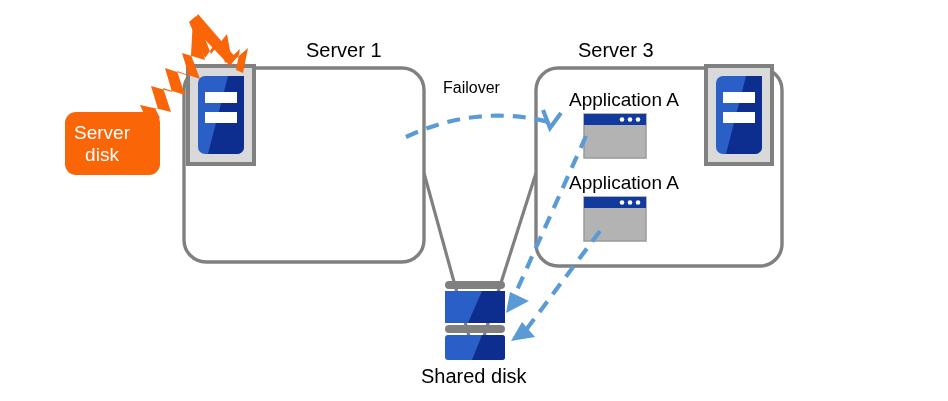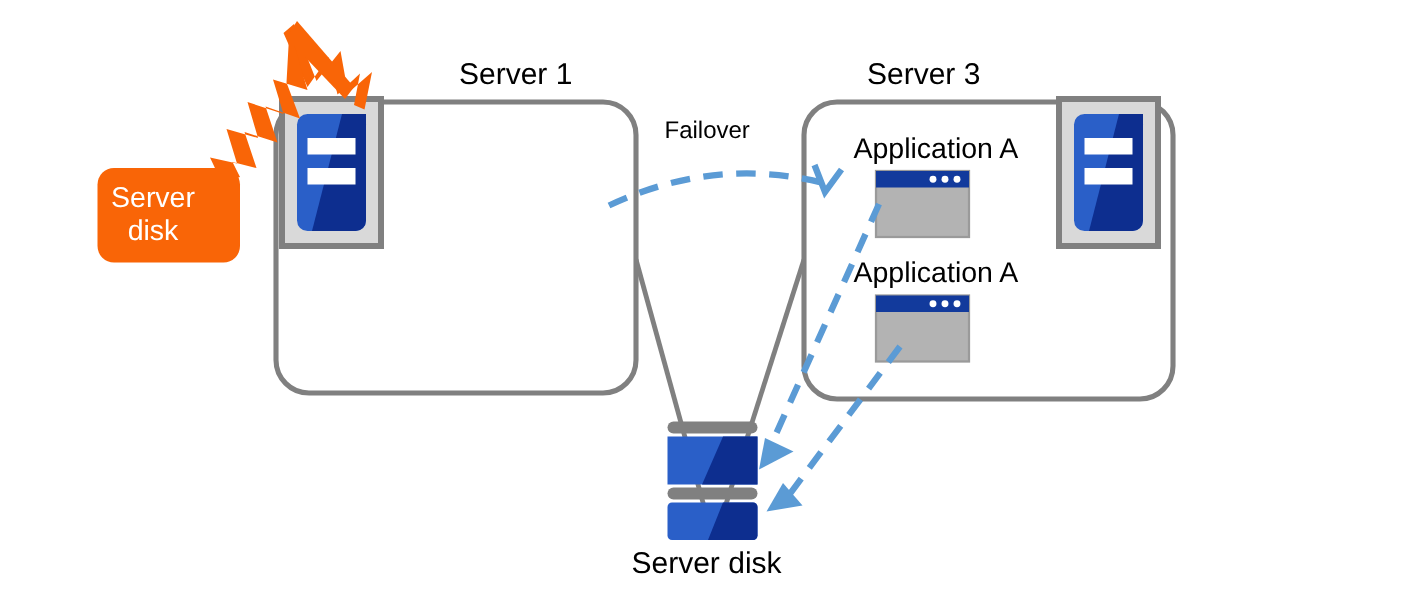--- a/index.html
+++ b/index.html
@@ -176,20 +176,20 @@
   <div class="lbl lbl-server1">Server 1</div>
 
   <div class="lbl lbl-server2">Server 3</div>
 
   <div class="lbl lbl-failover">Failover</div>
 
   <div class="lbl lbl-appa1">Application A</div>
 
   <div class="lbl lbl-appa2">Application A</div>
 
-  <div class="lbl lbl-disk">Server disk</div>
+  <div class="lbl lbl-disk">Shared disk</div>
 
   <div class="badge-text">
     <span>Server</span>
     <span>disk</span>
   </div>
 
 </div>
 
 </body></html>

